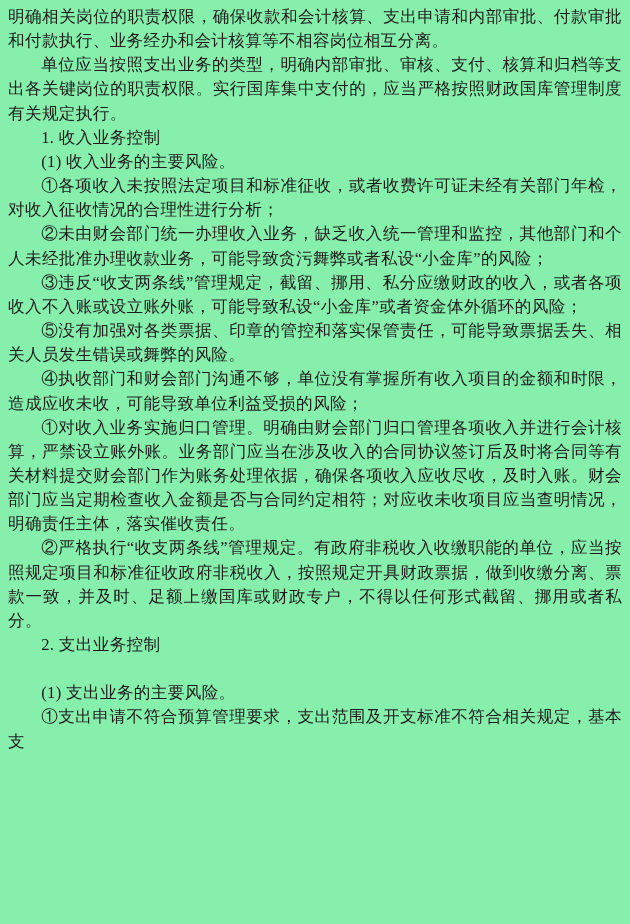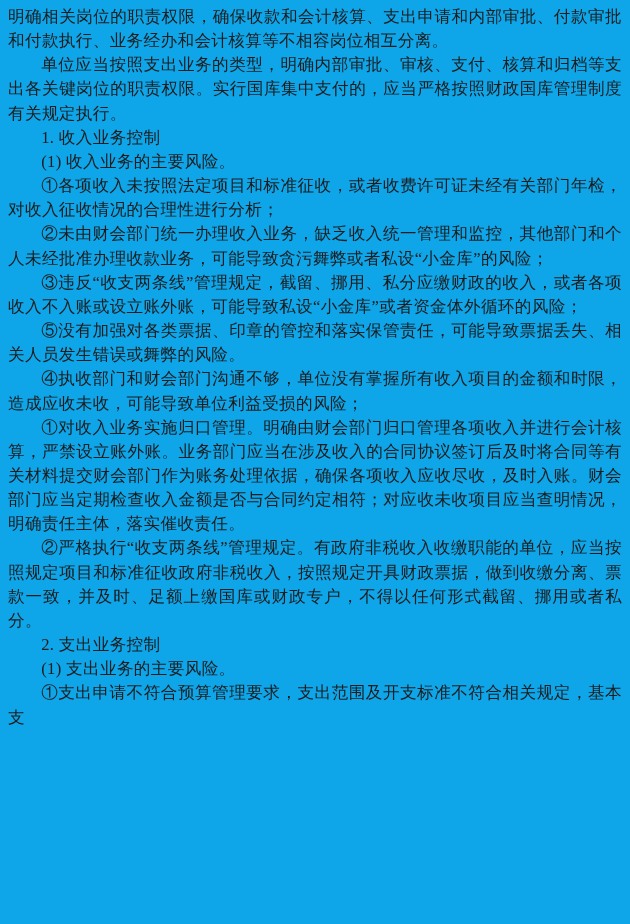--- a/index.html
+++ b/index.html
@@ -28,30 +28,30 @@
     text-justify: inter-character;
     word-break: break-all;
   }
   .page-text p.indented {
     text-indent: 2em;
   }
 </style>
 </head>
 <body>
 
-<div class="page" style="background: #0ea5e9;">
+<div class="page" style="background: #86efac;">
   <div class="page-text">
       <p style="color: rgb(28, 28, 28);">明确相关岗位的职责权限，确保收款和会计核算、支出申请和内部审批、付款审批和付款执行、业务经办和会计核算等不相容岗位相互分离。</p>
       <p class="indented" style="color: rgb(28, 28, 28);">单位应当按照支出业务的类型，明确内部审批、审核、支付、核算和归档等支出各关键岗位的职责权限。实行国库集中支付的，应当严格按照财政国库管理制度有关规定执行。</p>
       <p class="indented" style="color: rgb(28, 28, 28);">1. 收入业务控制</p>
       <p class="indented" style="color: rgb(28, 28, 28);">(1) 收入业务的主要风险。</p>
       <p class="indented" style="color: rgb(28, 28, 28);">①各项收入未按照法定项目和标准征收，或者收费许可证未经有关部门年检，对收入征收情况的合理性进行分析；</p>
       <p class="indented" style="color: rgb(28, 28, 28);">②未由财会部门统一办理收入业务，缺乏收入统一管理和监控，其他部门和个人未经批准办理收款业务，可能导致贪污舞弊或者私设“小金库”的风险；</p>
       <p class="indented" style="color: rgb(28, 28, 28);">③违反“收支两条线”管理规定，截留、挪用、私分应缴财政的收入，或者各项收入不入账或设立账外账，可能导致私设“小金库”或者资金体外循环的风险；</p>
       <p class="indented" style="color: rgb(28, 28, 28);">⑤没有加强对各类票据、印章的管控和落实保管责任，可能导致票据丢失、相关人员发生错误或舞弊的风险。</p>
       <p class="indented" style="color: rgb(28, 28, 28);">④执收部门和财会部门沟通不够，单位没有掌握所有收入项目的金额和时限，造成应收未收，可能导致单位利益受损的风险；</p>
       <p class="indented" style="color: rgb(28, 28, 28);">①对收入业务实施归口管理。明确由财会部门归口管理各项收入并进行会计核算，严禁设立账外账。业务部门应当在涉及收入的合同协议签订后及时将合同等有关材料提交财会部门作为账务处理依据，确保各项收入应收尽收，及时入账。财会部门应当定期检查收入金额是否与合同约定相符；对应收未收项目应当查明情况，明确责任主体，落实催收责任。</p>
       <p class="indented" style="color: rgb(28, 28, 28);">②严格执行“收支两条线”管理规定。有政府非税收入收缴职能的单位，应当按照规定项目和标准征收政府非税收入，按照规定开具财政票据，做到收缴分离、票款一致，并及时、足额上缴国库或财政专户，不得以任何形式截留、挪用或者私分。</p>
       <p class="indented" style="color: rgb(28, 28, 28);">2. 支出业务控制</p>
-      <p class="indented" style="color: rgb(28, 28, 28);">(1) 支出业务的主要风险。</p>
+      <p class="indented" style="color: rgb(28, 28, 28); margin-top: 24px;">(1) 支出业务的主要风险。</p>
       <p class="indented" style="color: rgb(28, 28, 28);">①支出申请不符合预算管理要求，支出范围及开支标准不符合相关规定，基本支</p>
     </div>
 </div>
 
 </body></html>

